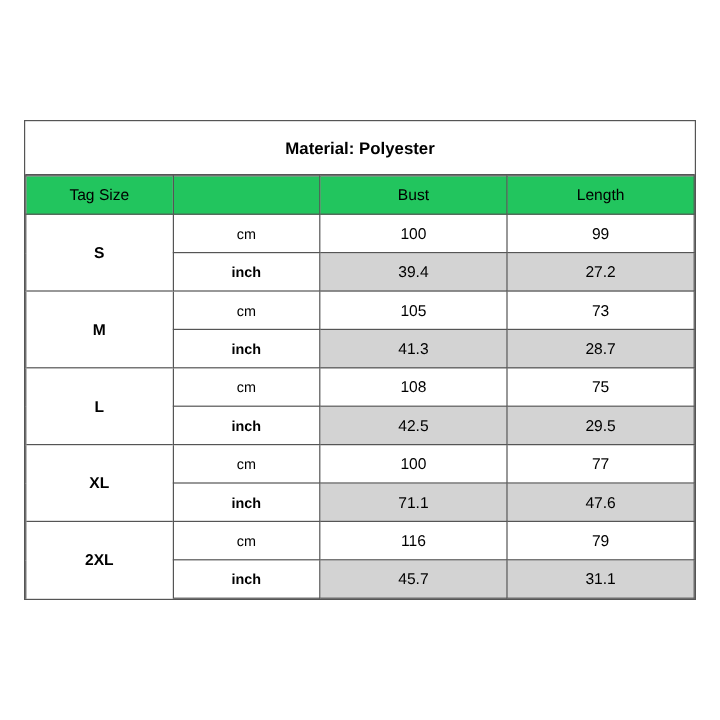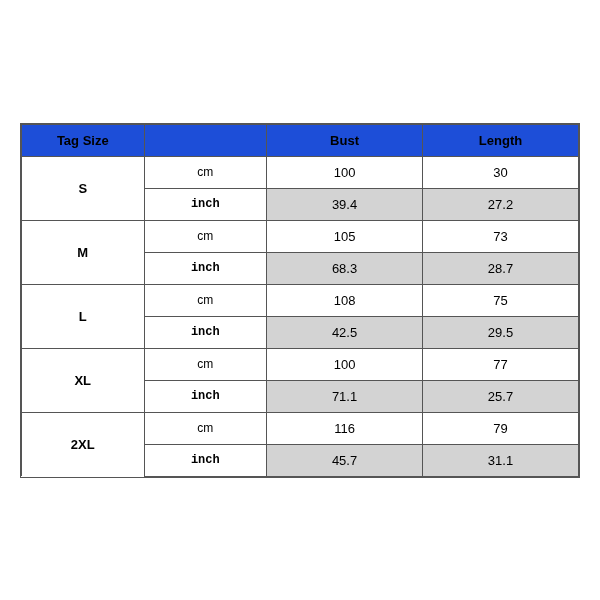--- a/index.html
+++ b/index.html
@@ -37,82 +37,82 @@
       border-collapse: collapse;
     }
 
     table td, table th {
       border: 1px solid #555;
       text-align: center;
       padding: 8px 6px;
     }
 
     .header-row th {
-      font-weight: bold;
+      font-weight: normal;
       font-size: 13px;
-      background: #1d4ed8;
+      background: #22c55e;
     }
 
     .tag-size-cell {
       font-weight: bold;
       vertical-align: middle;
     }
 
     .unit-cell {
       font-size: 12px;
       text-align: center;
     }
 
     .unit-cell.bold {
       font-weight: bold;
-      font-family: Liberation Mono, monospace;
     }
 
     .shaded {
       background-color: #d3d3d3;
     }
 
     .no-border-bottom {
       border-bottom: none;
     }
   </style>
 </head>
 <body>
 
 <div class="container">
+  <div class="title-row">Material: Polyester</div>
   <table>
     <thead>
       <tr class="header-row">
         <th style="width:22%">Tag Size</th>
         <th style="width:22%"></th>
         <th style="width:28%">Bust</th>
         <th style="width:28%">Length</th>
       </tr>
     </thead>
     <tbody id="size-tbody">
     <tr>
           <td rowspan="2" class="tag-size-cell no-border-bottom">S</td>
           <td class="unit-cell">cm</td>
           <td>100</td>
-          <td>30</td>
+          <td>99</td>
         </tr>
         <tr>
           <td class="unit-cell bold">inch</td>
           <td class="shaded">39.4</td>
           <td class="shaded">27.2</td>
         </tr>
         <tr>
           <td rowspan="2" class="tag-size-cell no-border-bottom">M</td>
           <td class="unit-cell">cm</td>
           <td>105</td>
           <td>73</td>
         </tr>
         <tr>
           <td class="unit-cell bold">inch</td>
-          <td class="shaded">68.3</td>
+          <td class="shaded">41.3</td>
           <td class="shaded">28.7</td>
         </tr>
         <tr>
           <td rowspan="2" class="tag-size-cell no-border-bottom">L</td>
           <td class="unit-cell">cm</td>
           <td>108</td>
           <td>75</td>
         </tr>
         <tr>
           <td class="unit-cell bold">inch</td>
@@ -121,21 +121,21 @@
         </tr>
         <tr>
           <td rowspan="2" class="tag-size-cell no-border-bottom">XL</td>
           <td class="unit-cell">cm</td>
           <td>100</td>
           <td>77</td>
         </tr>
         <tr>
           <td class="unit-cell bold">inch</td>
           <td class="shaded">71.1</td>
-          <td class="shaded">25.7</td>
+          <td class="shaded">47.6</td>
         </tr>
         <tr>
           <td rowspan="2" class="tag-size-cell no-border-bottom">2XL</td>
           <td class="unit-cell">cm</td>
           <td>116</td>
           <td>79</td>
         </tr>
         <tr>
           <td class="unit-cell bold">inch</td>
           <td class="shaded">45.7</td>

